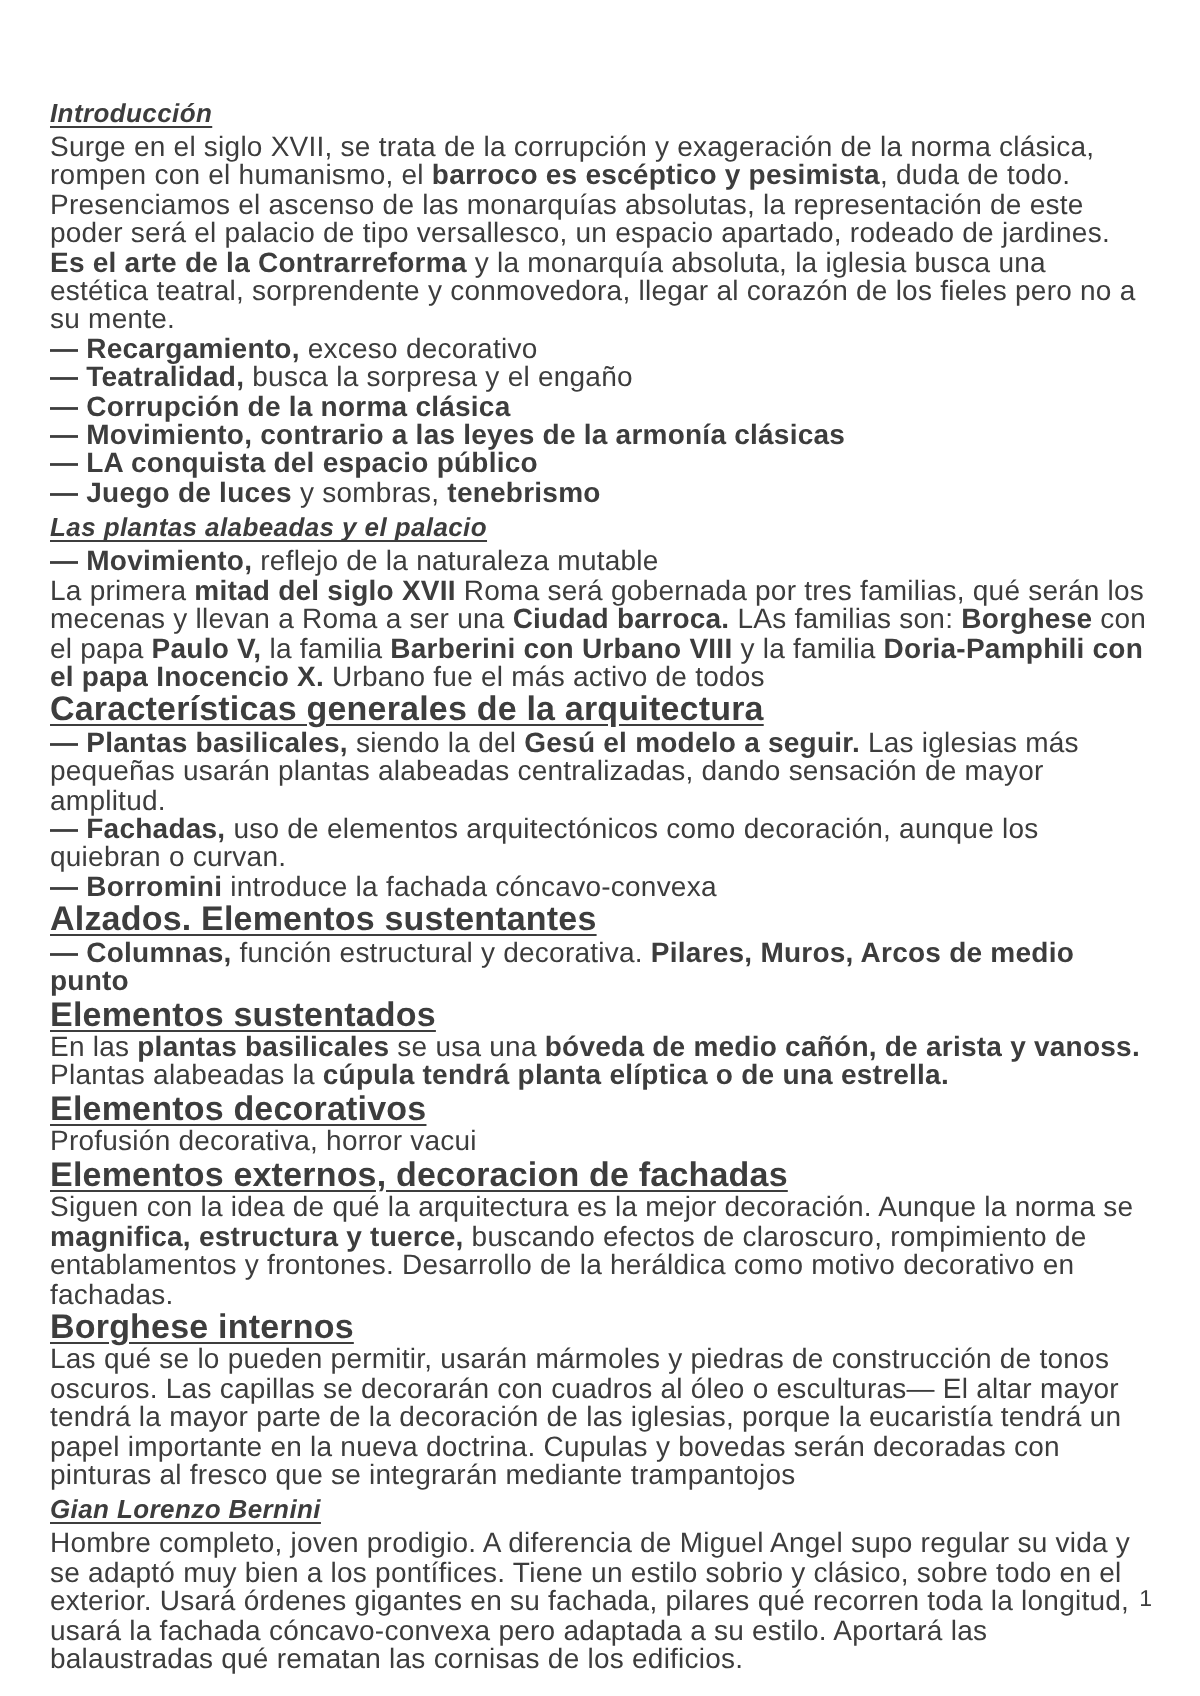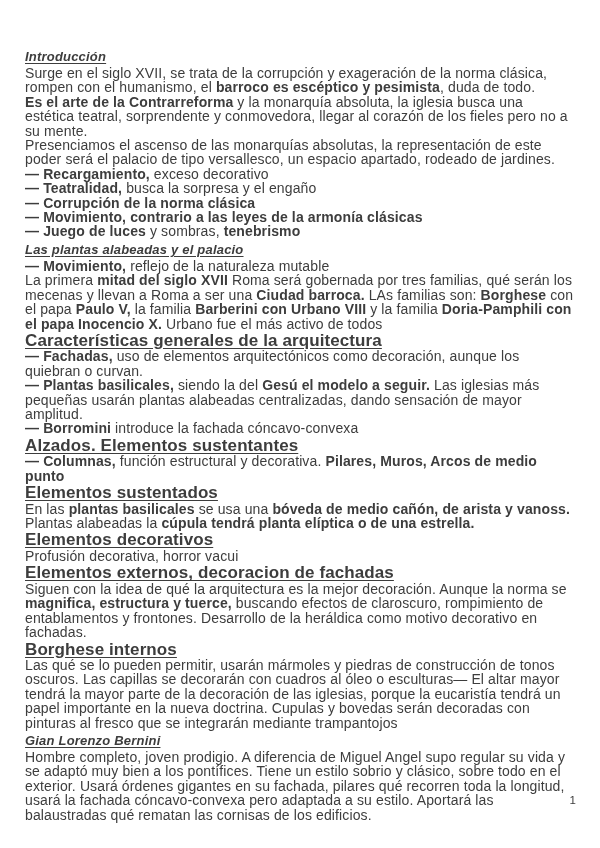--- a/index.html
+++ b/index.html
@@ -60,33 +60,34 @@
     color: #3d3d3d;
   }
 </style>
 </head>
 <body>
 
 <div class="page">
   <div class="content">
       <div class="h_italic"><span>Introducción</span></div>
       <p class="para"><span>Surge en el siglo XVII, se trata de la corrupción y exageración de la norma clásica, rompen con el humanismo, el </span><span class="b">barroco es escéptico y pesimista</span><span>, duda de todo.</span></p>
+      <p class="para"><span>Presenciamos el ascenso de las monarquías absolutas, la representación de este poder será el palacio de tipo versallesco, un espacio apartado, rodeado de jardines.</span></p>
       <p class="para"><span class="b">Es el arte de la Contrarreforma</span><span> y la monarquía absoluta, la iglesia busca una estética teatral, sorprendente y conmovedora, llegar al corazón de los fieles pero no a su mente.</span></p>
-      <p class="para"><span>Presenciamos el ascenso de las monarquías absolutas, la representación de este poder será el palacio de tipo versallesco, un espacio apartado, rodeado de jardines.</span></p>
       <p class="para"><span class="b">— Recargamiento,</span><span> exceso decorativo</span></p>
       <p class="para"><span class="b">— Teatralidad,</span><span> busca la sorpresa y el engaño</span></p>
       <p class="para"><span class="b">— Corrupción de la norma clásica</span></p>
       <p class="para"><span class="b">— Movimiento, contrario a las leyes de la armonía clásicas</span></p>
+      <p class="para"><span class="b">— LA conquista del espacio público</span></p>
       <p class="para"><span class="b">— Juego de luces</span><span> y sombras, </span><span class="b">tenebrismo</span></p>
       <div class="h_italic"><span>Las plantas alabeadas y el palacio</span></div>
       <p class="para"><span class="b">— Movimiento,</span><span> reflejo de la naturaleza mutable</span></p>
       <p class="para"><span>La primera </span><span class="b">mitad del siglo XVII</span><span> Roma será gobernada por tres familias, qué serán los mecenas y llevan a Roma a ser una </span><span class="b">Ciudad barroca.</span><span> LAs familias son: </span><span class="b">Borghese</span><span> con el papa </span><span class="b">Paulo V,</span><span> la familia </span><span class="b">Barberini con Urbano VIII</span><span> y la familia </span><span class="b">Doria-Pamphili con el papa Inocencio X.</span><span> Urbano fue el más activo de todos</span></p>
       <div class="h_bold"><span>Características generales de la arquitectura</span></div>
+      <p class="para"><span class="b">— Plantas basilicales,</span><span> siendo la del </span><span class="b">Gesú el modelo a seguir.</span><span> Las iglesias más pequeñas usarán plantas alabeadas centralizadas, dando sensación de mayor amplitud.</span></p>
       <p class="para"><span class="b">— Fachadas,</span><span> uso de elementos arquitectónicos como decoración, aunque los quiebran o curvan.</span></p>
-      <p class="para"><span class="b">— Plantas basilicales,</span><span> siendo la del </span><span class="b">Gesú el modelo a seguir.</span><span> Las iglesias más pequeñas usarán plantas alabeadas centralizadas, dando sensación de mayor amplitud.</span></p>
       <p class="para"><span class="b">— Borromini</span><span> introduce la fachada cóncavo-convexa</span></p>
       <div class="h_bold"><span>Alzados. Elementos sustentantes</span></div>
       <p class="para"><span class="b">— Columnas,</span><span> función estructural y decorativa. </span><span class="b">Pilares, Muros, Arcos de medio punto</span></p>
       <div class="h_bold"><span>Elementos sustentados</span></div>
       <p class="para"><span>En las </span><span class="b">plantas basilicales</span><span> se usa una </span><span class="b">bóveda de medio cañón, de arista y vanoss.</span></p>
       <p class="para"><span>Plantas alabeadas la </span><span class="b">cúpula tendrá planta elíptica o de una estrella.</span></p>
       <div class="h_bold"><span>Elementos decorativos</span></div>
       <p class="para"><span>Profusión decorativa, horror vacui</span></p>
       <div class="h_bold"><span>Elementos externos, decoracion de fachadas</span></div>
       <p class="para"><span>Siguen con la idea de qué la arquitectura es la mejor decoración. Aunque la norma se </span><span class="b">magnifica, estructura y tuerce,</span><span> buscando efectos de claroscuro, rompimiento de entablamentos y frontones. Desarrollo de la heráldica como motivo decorativo en fachadas.</span></p>

